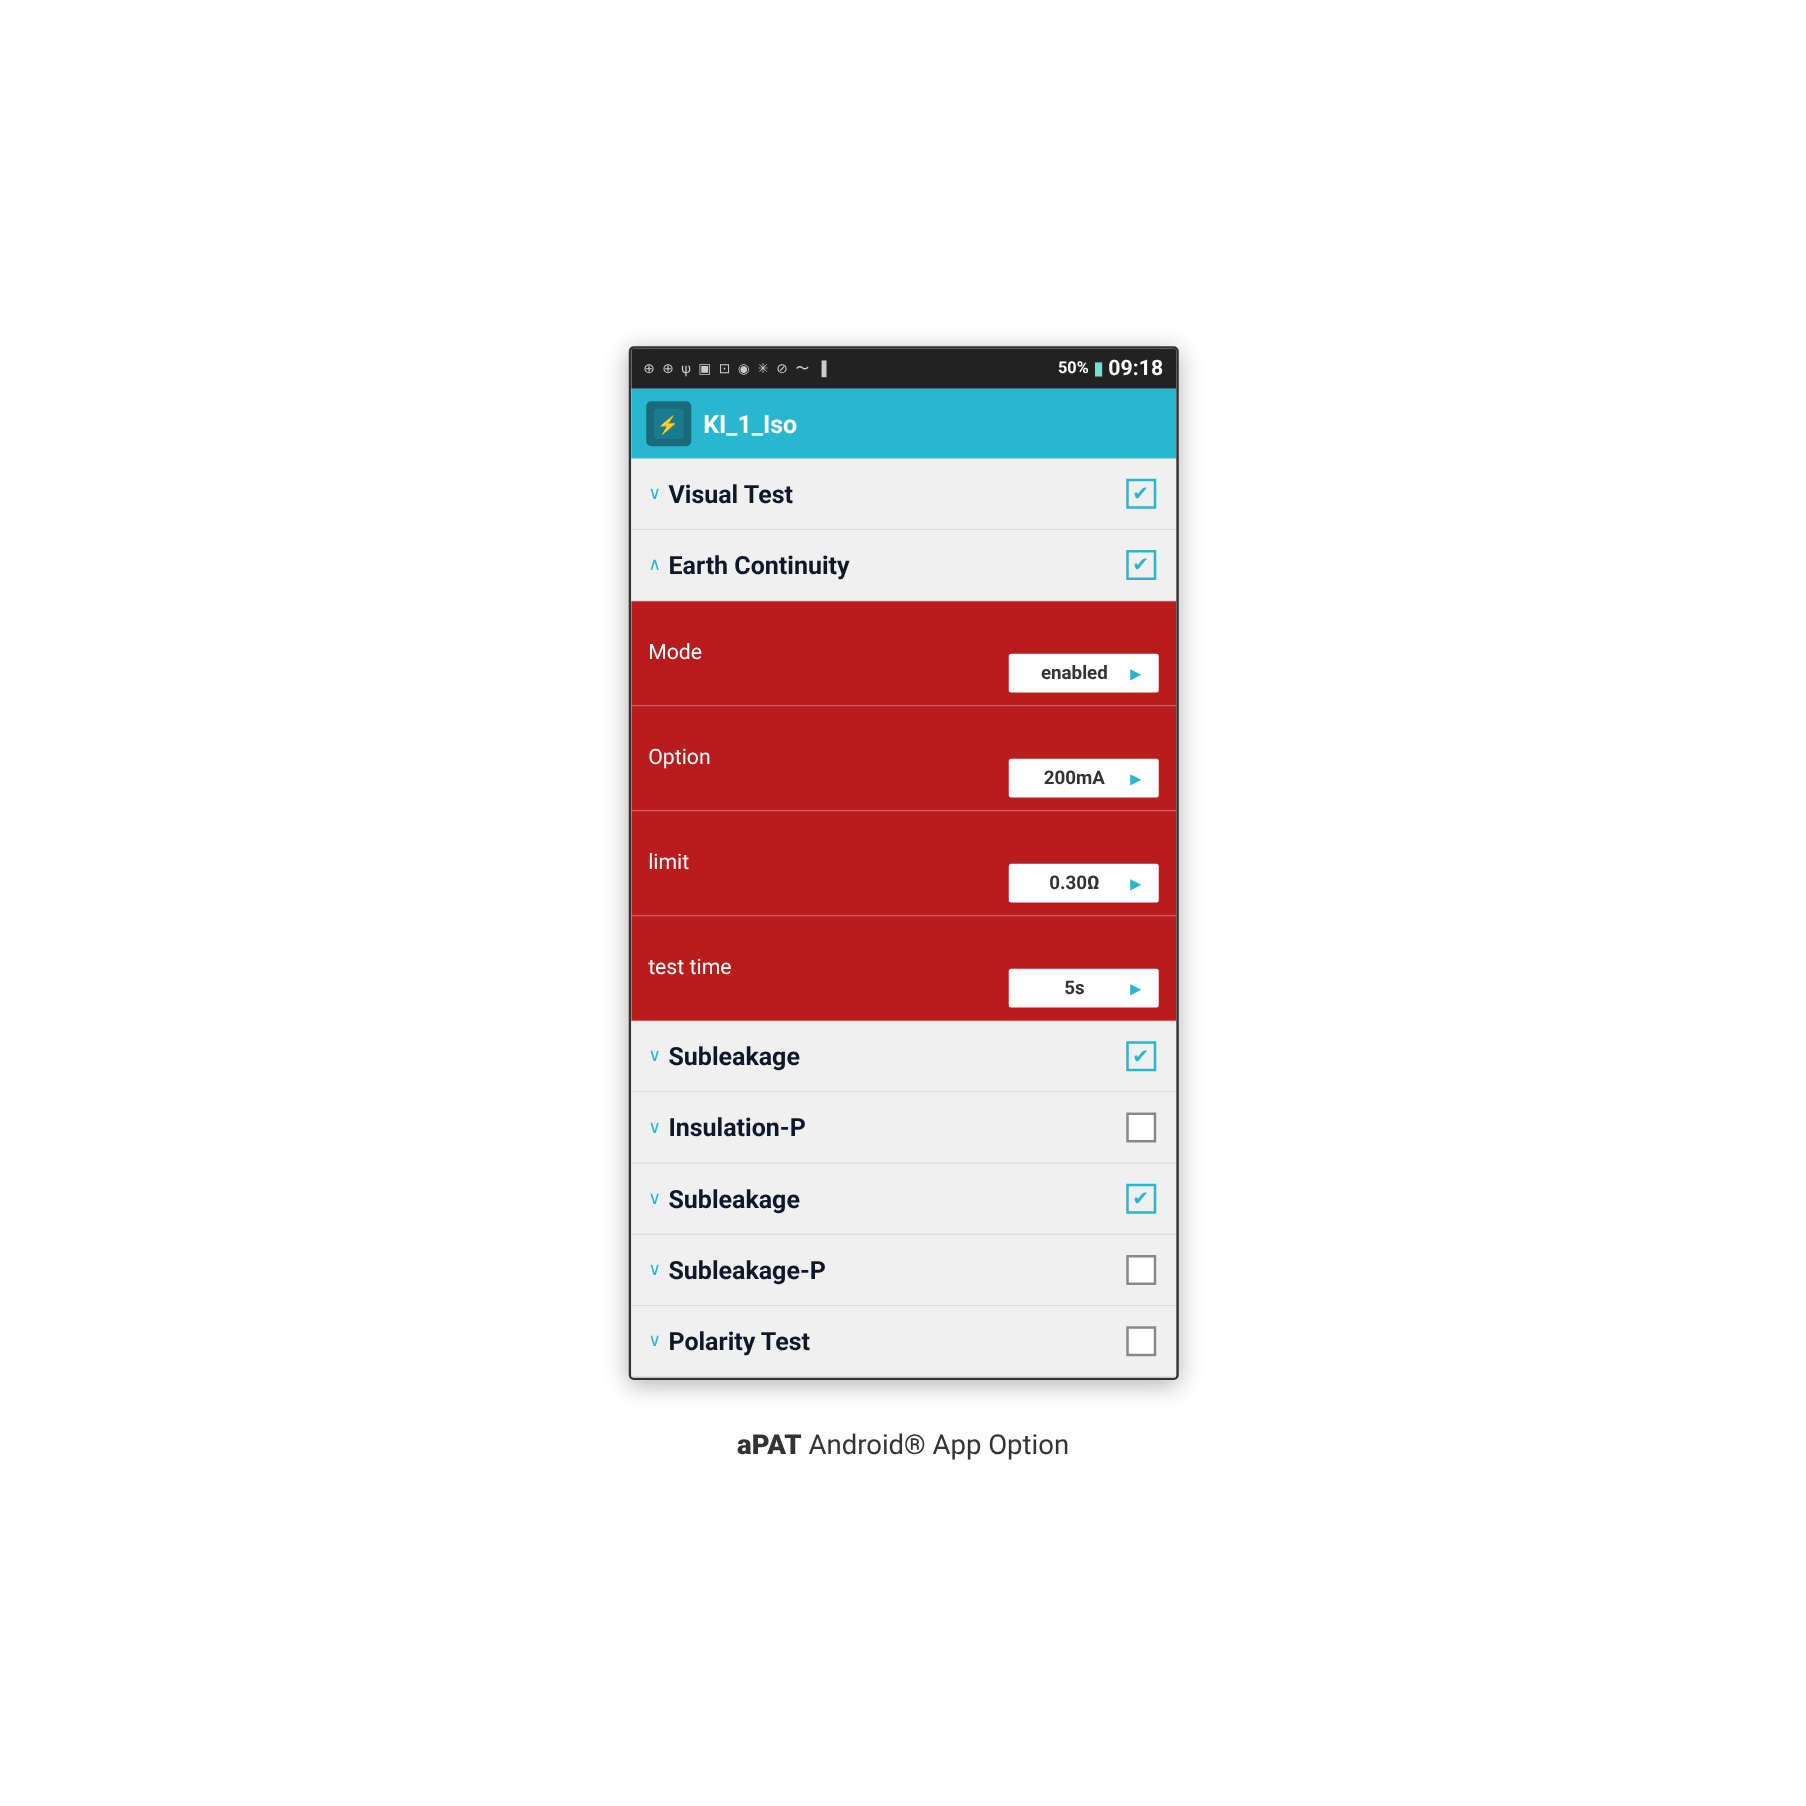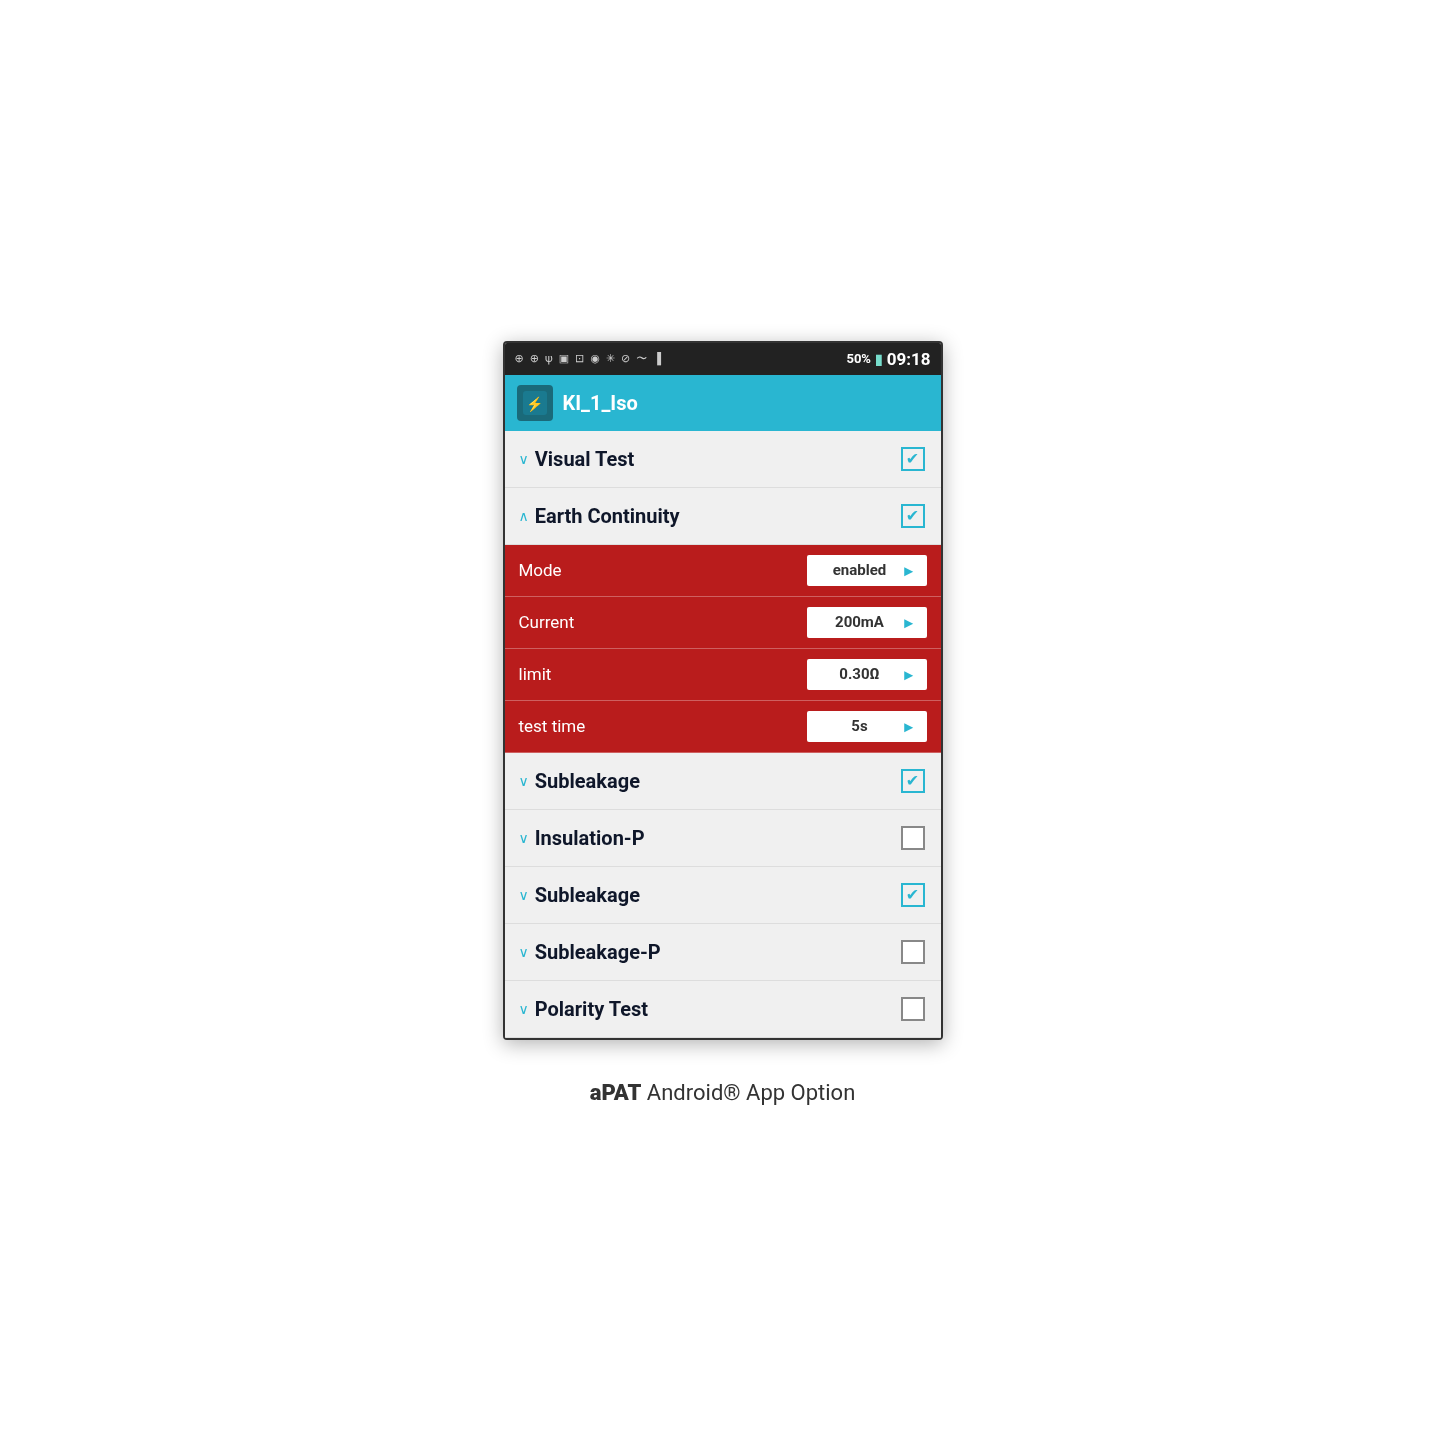--- a/index.html
+++ b/index.html
@@ -161,20 +161,21 @@
       padding: 6px 14px;
       font-size: 15px;
       font-weight: bold;
       color: #333;
       min-width: 120px;
       text-align: center;
       display: flex;
       align-items: center;
       justify-content: space-between;
       gap: 6px;
+      margin-top: 32px;
     }
     .field-value-text {
       flex: 1;
       text-align: center;
     }
     .dropdown-arrow {
       color: #29b6d1;
       font-size: 16px;
     }
 
@@ -245,21 +246,21 @@
         </div>
         <div class="expanded-section">
           <div class="field-row">
             <span class="field-label">Mode</span>
             <div class="field-value-box">
               <span class="field-value-text">enabled</span>
               <span class="dropdown-arrow">▸</span>
             </div>
           </div>
           <div class="field-row">
-            <span class="field-label">Current</span>
+            <span class="field-label">Option</span>
             <div class="field-value-box">
               <span class="field-value-text">200mA</span>
               <span class="dropdown-arrow">▸</span>
             </div>
           </div>
           <div class="field-row">
             <span class="field-label">limit</span>
             <div class="field-value-box">
               <span class="field-value-text">0.30Ω</span>
               <span class="dropdown-arrow">▸</span>

